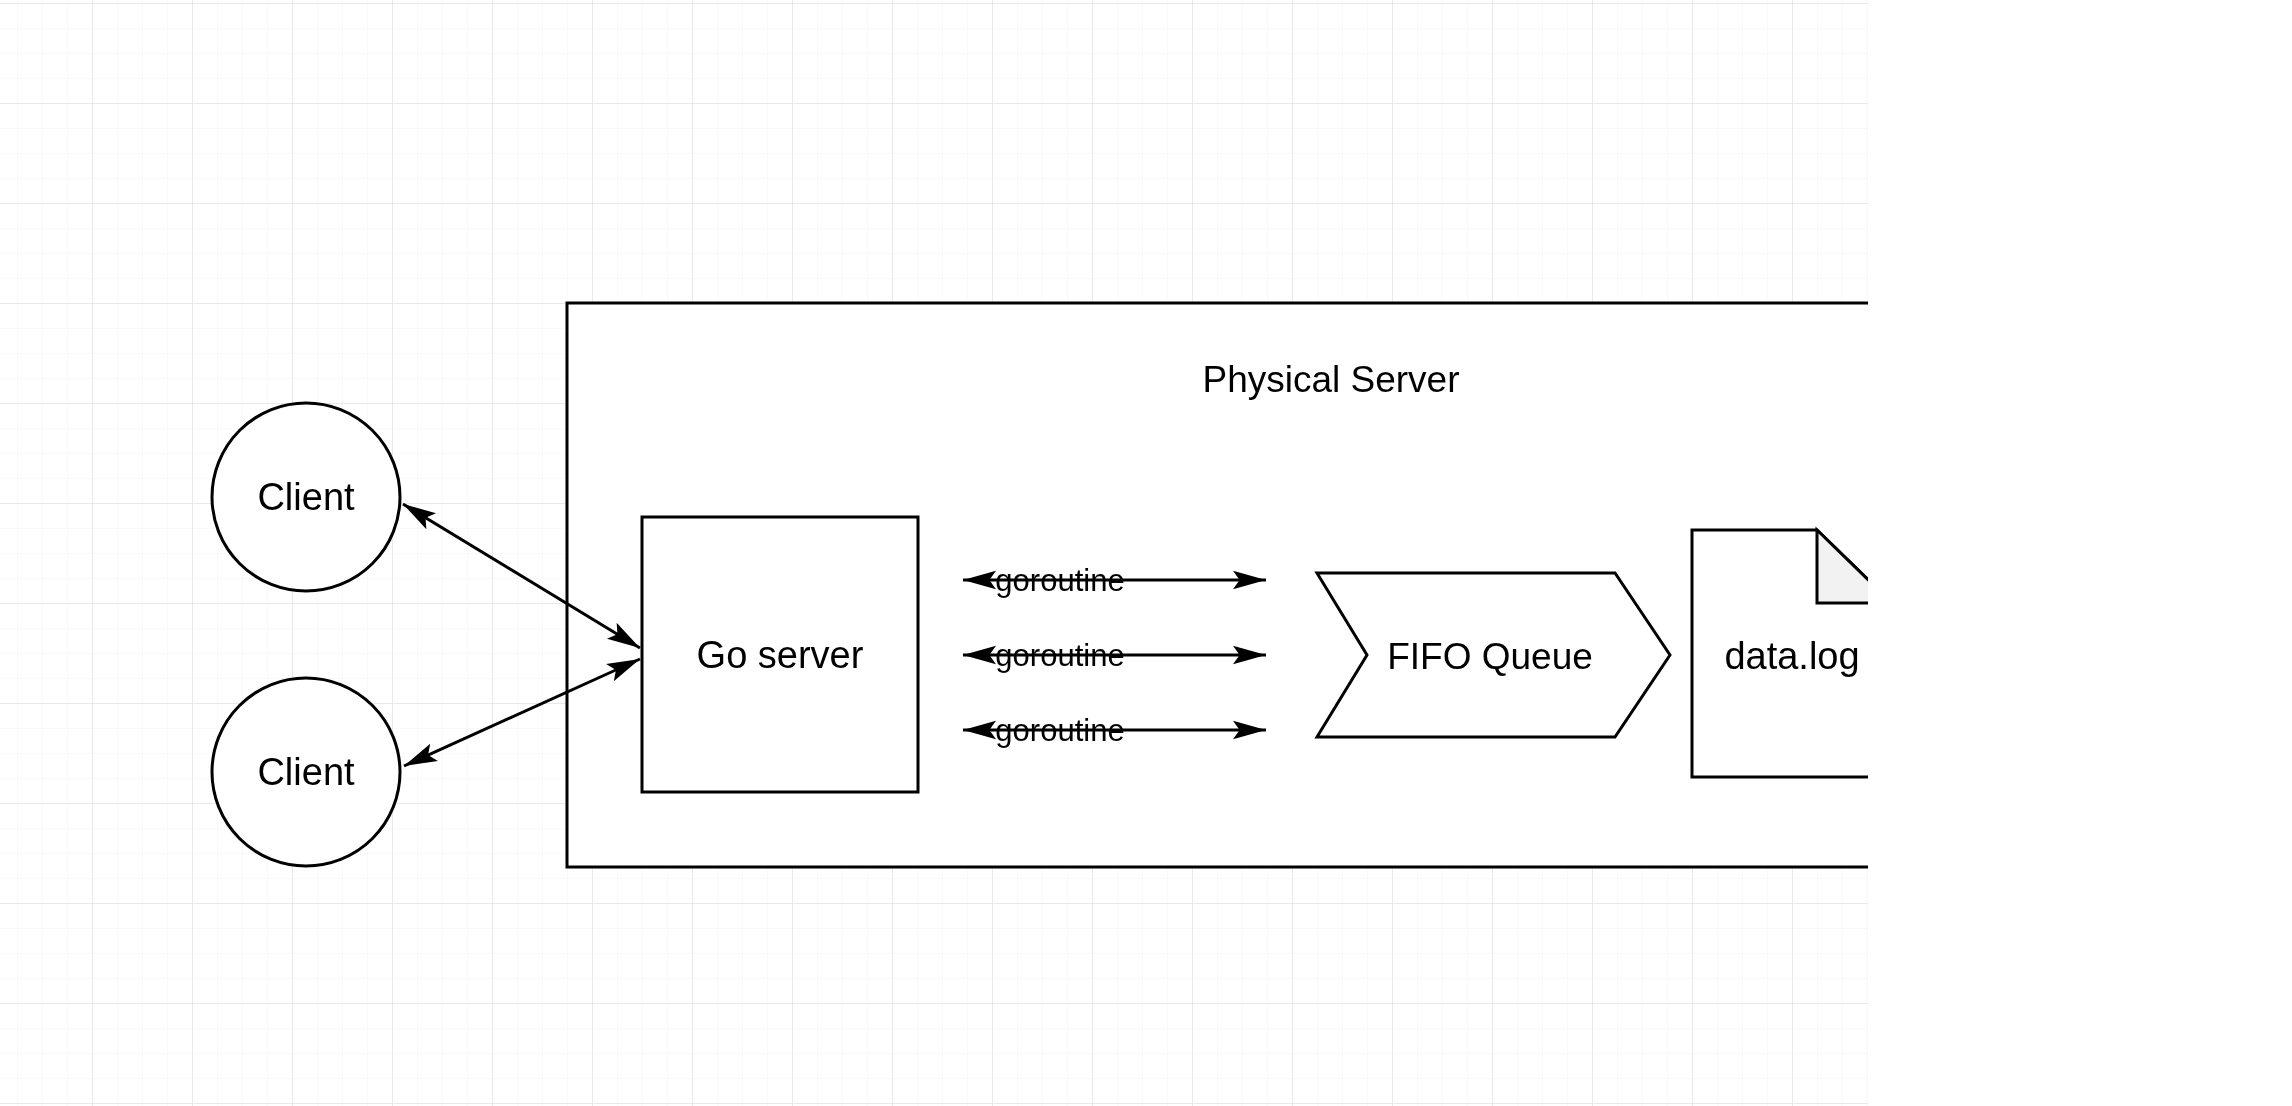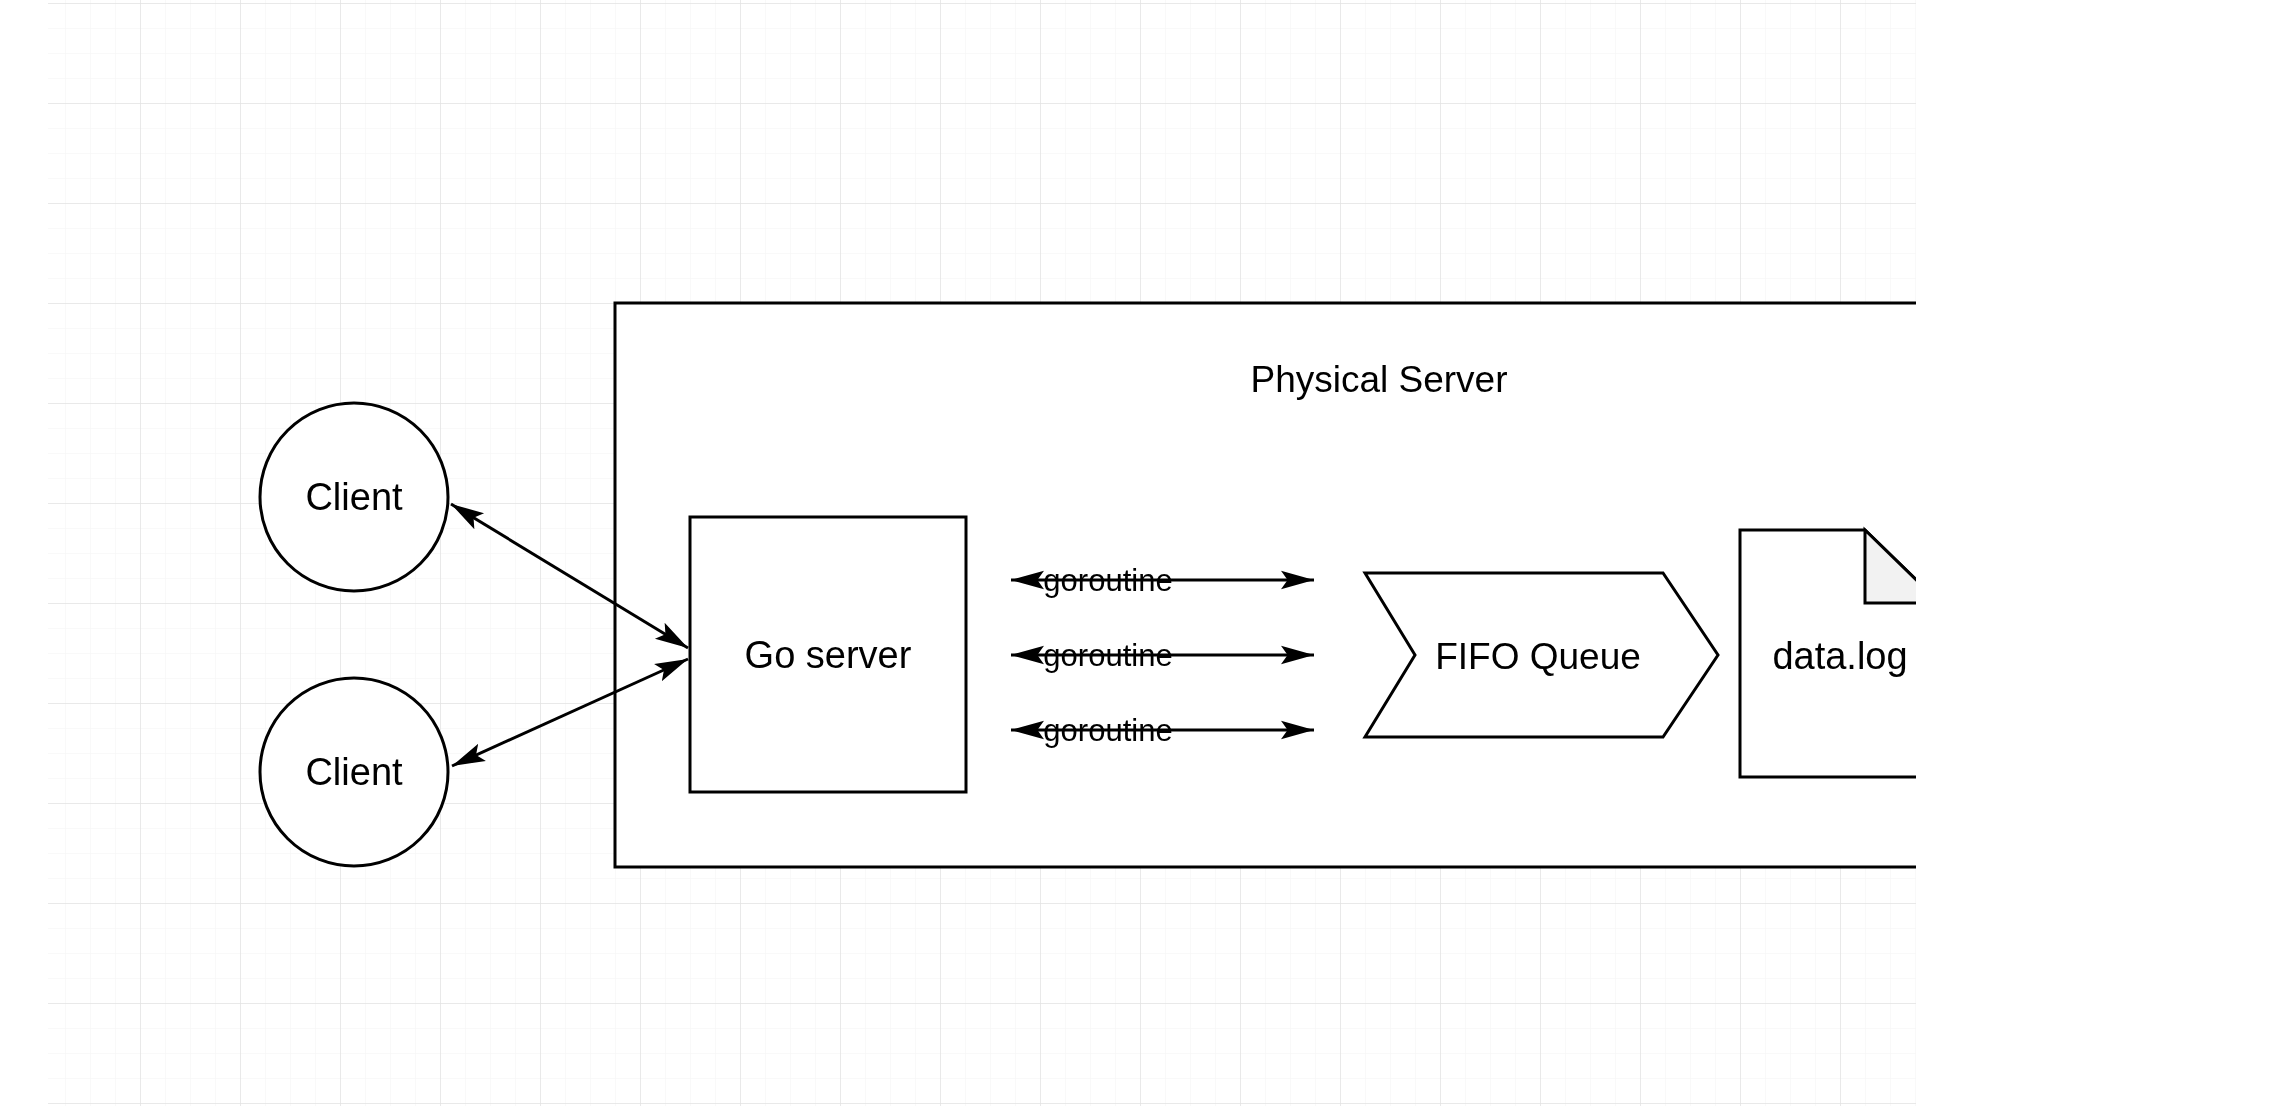--- a/index.html
+++ b/index.html
@@ -1,16 +1,16 @@
 <!DOCTYPE html>
 <html><head>
 <meta charset="utf-8">
 <style>
   html, body { margin: 0; padding: 0; background: #ffffff; }
-  #app { width: 1868px; height: 1106px; overflow: hidden; margin-left: 48px; }
+  #app { width: 1868px; height: 1106px; overflow: hidden; }
   svg { display: block; }
   svg text {
     font-family: "Liberation Sans", sans-serif;
     fill: #000000;
   }
   .shape { fill: #ffffff; stroke: #000000; stroke-width: 3; }
   .edge  { fill: none;    stroke: #000000; stroke-width: 3; }
   .lbl   { text-anchor: middle; }
   .fs38 { font-size: 38px; }
   .fs37 { font-size: 37px; }

